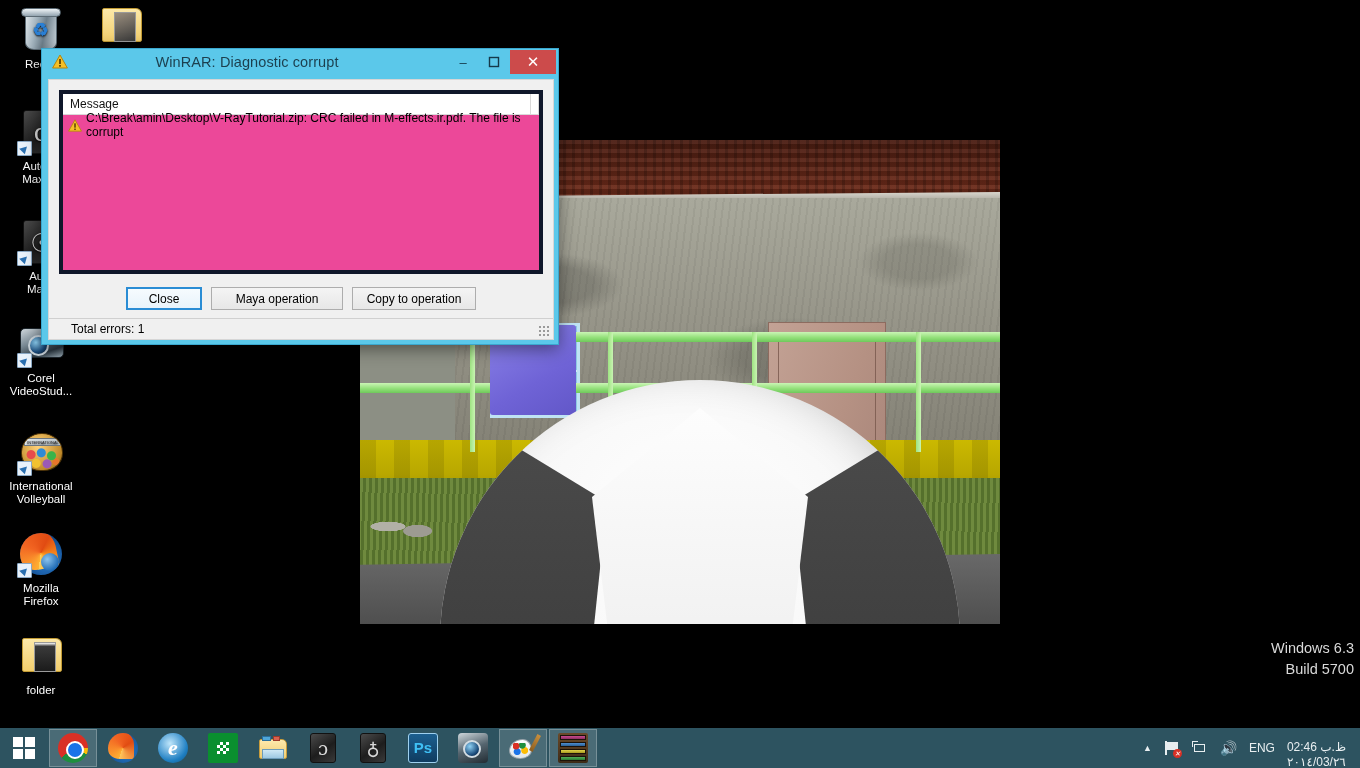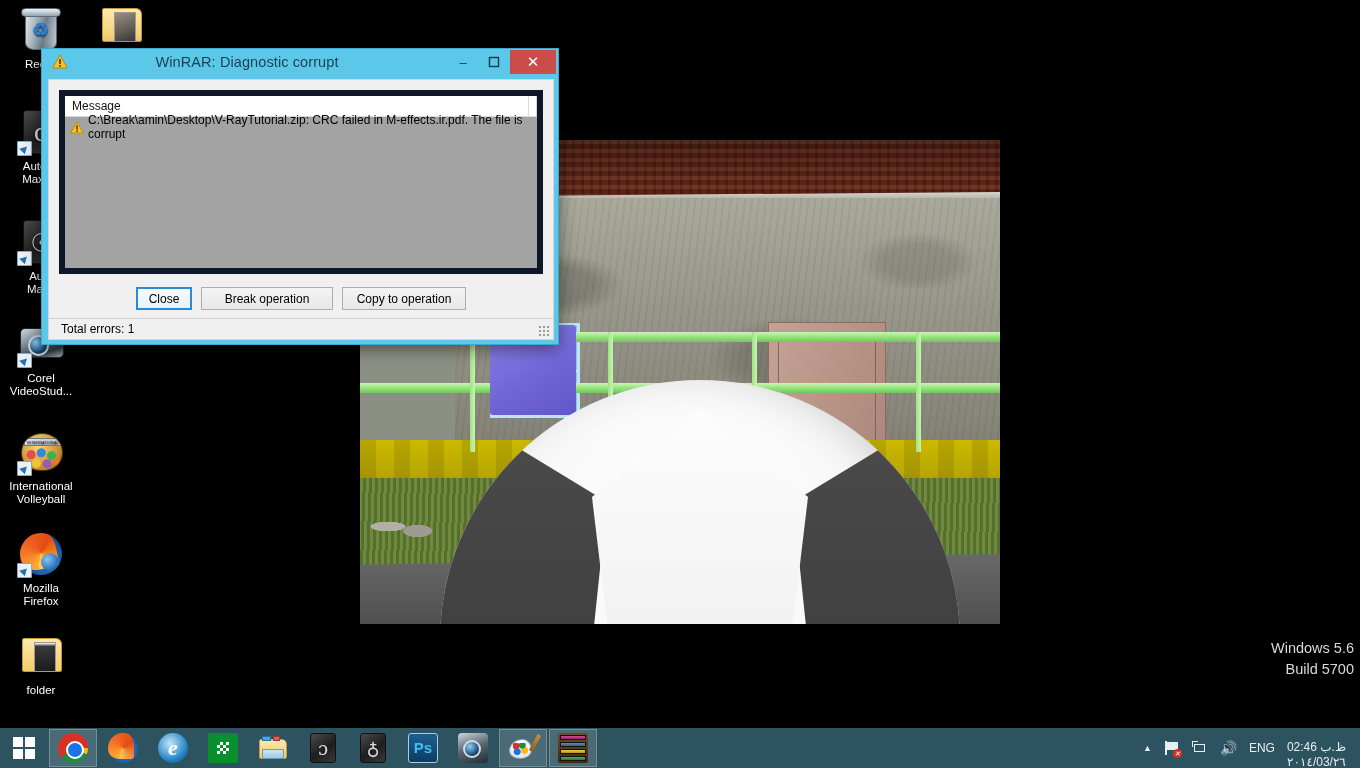--- a/index.html
+++ b/index.html
@@ -349,22 +349,22 @@
     position: absolute;
     left: 6px; top: 30px;
     width: 506px; height: 261px;
     background: #f0f0f0;
     border: 1px solid #d6d6d6;
     display: flex; flex-direction: column;
   }
   #list-wrap {
     margin: 10px 10px 0 10px;
     height: 184px;
-    background: #a3a3a3;
-    border: 6px solid #0f172a;
+    background: #ec4899;
+    border: 4px solid #0f172a;
     overflow: hidden;
   }
   #list-header {
     display: flex;
     height: 21px;
     border-bottom: 1px solid #d9d9d9;
     background: #ffffff;
   }
   #list-header .col {
     font-size: 12px;
@@ -392,34 +392,34 @@
   }
   .dlg-button {
     height: 23px;
     background: linear-gradient(180deg,#f4f4f4,#e7e7e7);
     border: 1px solid #adadad;
     font-size: 12px;
     color: #000;
     font-family: "Liberation Sans", sans-serif;
     display: flex; align-items: center; justify-content: center;
   }
-  #btn-dlg-close { width: 56px; border: 2px solid #2a8cd4; background: linear-gradient(180deg,#f6fbfe,#e8f3fb); }
+  #btn-dlg-close { width: 76px; border: 2px solid #2a8cd4; background: linear-gradient(180deg,#f6fbfe,#e8f3fb); }
   #btn-break { width: 132px; }
   #btn-copy  { width: 124px; }
   #status-bar {
     margin-top: auto;
     height: 21px;
     border-top: 1px solid #d0d0d0;
     background: #f0f0f0;
     display: flex; align-items: center;
     position: relative;
   }
   #status-text {
     font-size: 12px; color: #000;
-    padding-left: 12px;
+    padding-left: 22px;
   }
   #grip {
     position: absolute; right: 4px; bottom: 3px;
     width: 11px; height: 11px;
     background:
       radial-gradient(circle, #9a9a9a 0 1px, transparent 1px) 0 0/4px 4px;
   }
   .warn-tri {
     display: block;
   }
@@ -730,21 +730,21 @@
       <div class="glyph">
         <div class="folder-ic">
             <div class="back"></div>
             <div class="front"></div>
           </div>
       </div>
       <span class="label">folder</span>
     </div>
 
     <div id="watermark">
-      <div>Windows 5.6</div>
+      <div>Windows 6.3</div>
       <div>Build 5700</div>
     </div>
   </div>
 
   <div id="dialog">
 
     <div id="title-bar">
       <span id="title-icon">
         <svg class="warn-tri" width="16" height="15" viewBox="0 0 16 15">
           <polygon points="8,1 15.4,14 0.6,14" fill="#f6c026" stroke="#b4860d" stroke-width="1"></polygon>
@@ -776,21 +776,21 @@
               <rect x="7.2" y="5" width="1.6" height="5" fill="#4a3300"></rect>
               <rect x="7.2" y="11" width="1.6" height="1.7" fill="#4a3300"></rect>
             </svg>
           </span>
           <span>C:\Break\amin\Desktop\V-RayTutorial.zip: CRC failed in M-effects.ir.pdf. The file is corrupt</span>
         </div>
       </div>
 
       <div id="btn-row">
         <button id="btn-dlg-close" class="dlg-button">Close</button>
-        <button id="btn-break" class="dlg-button">Break operation</button>
+        <button id="btn-break" class="dlg-button">Maya operation</button>
         <button id="btn-copy" class="dlg-button">Copy to operation</button>
       </div>
 
       <div id="status-bar">
         <span id="status-text">Total errors: 1</span>
         <span id="grip"></span>
       </div>
     </div>
   </div>
 

